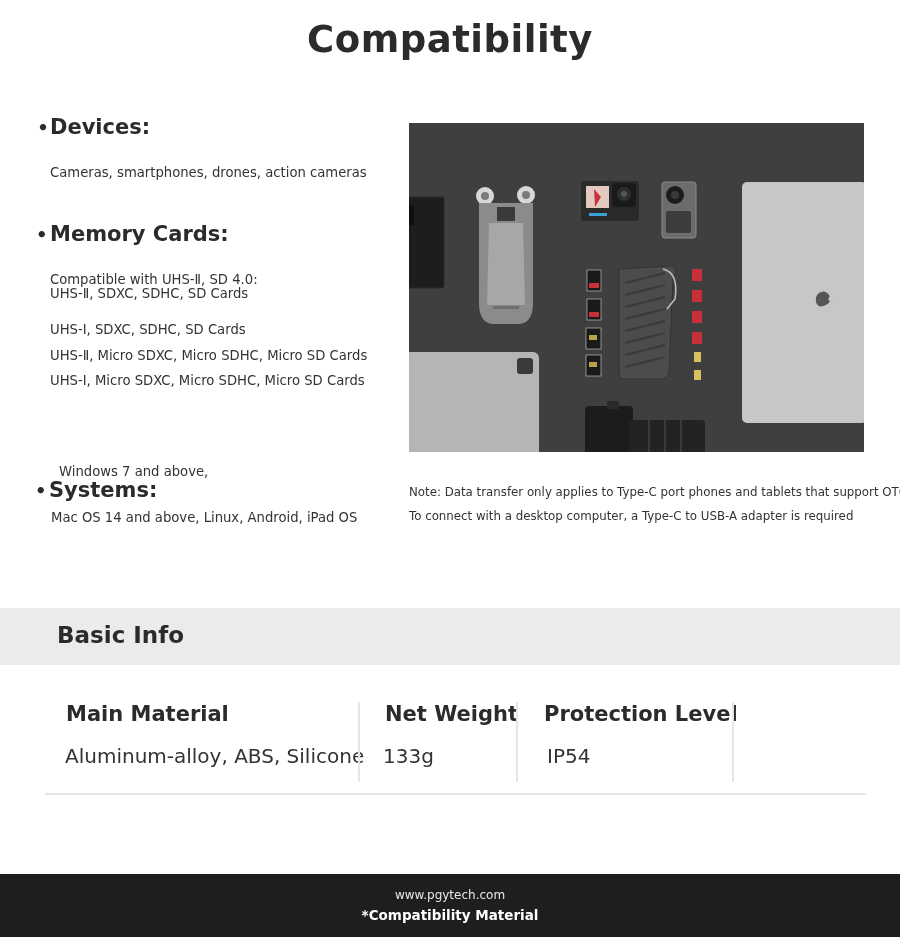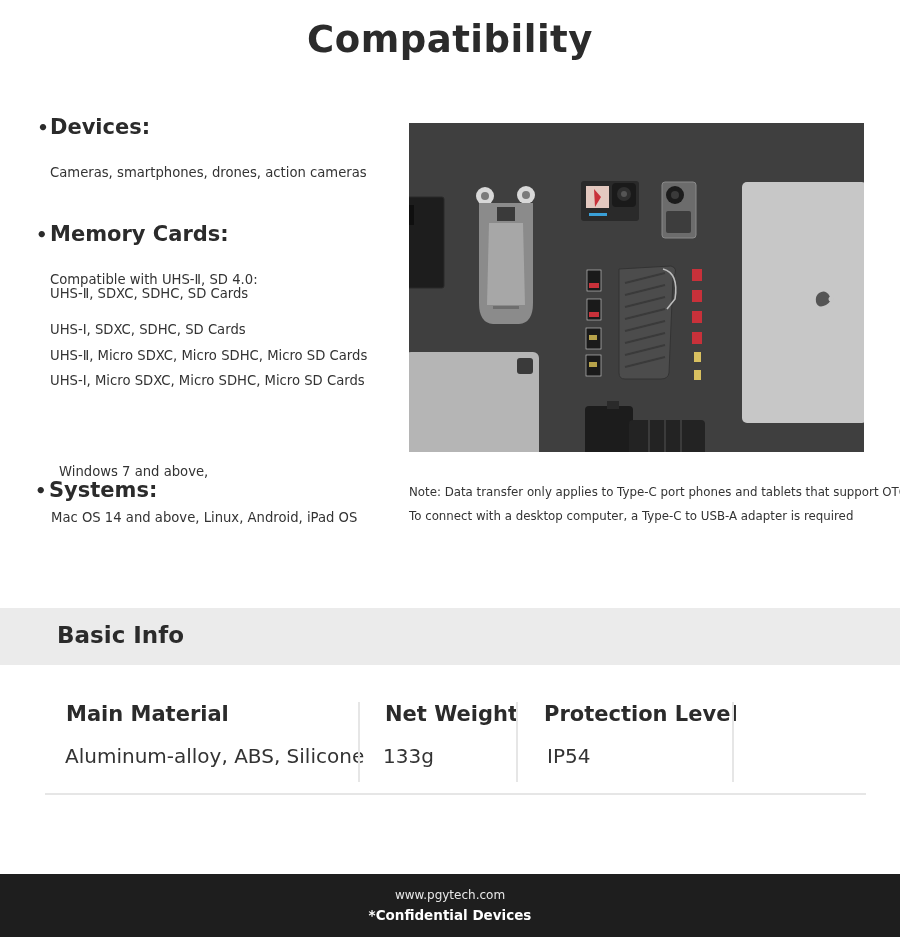--- a/index.html
+++ b/index.html
@@ -183,14 +183,14 @@
     <div class="spec-value" style="left:29px;">IP54</div>
   </div>
   <div class="spec-divider" style="left:687px;"></div>
 
 
   <div class="spec-bottom-rule"></div>
 </div>
 
 <div class="footer">
   <div class="footer-url">www.pgytech.com</div>
-  <div class="footer-conf">*Confidential Devices</div>
+  <div class="footer-conf">*Compatibility Material</div>
 </div>
 
 </body></html>

